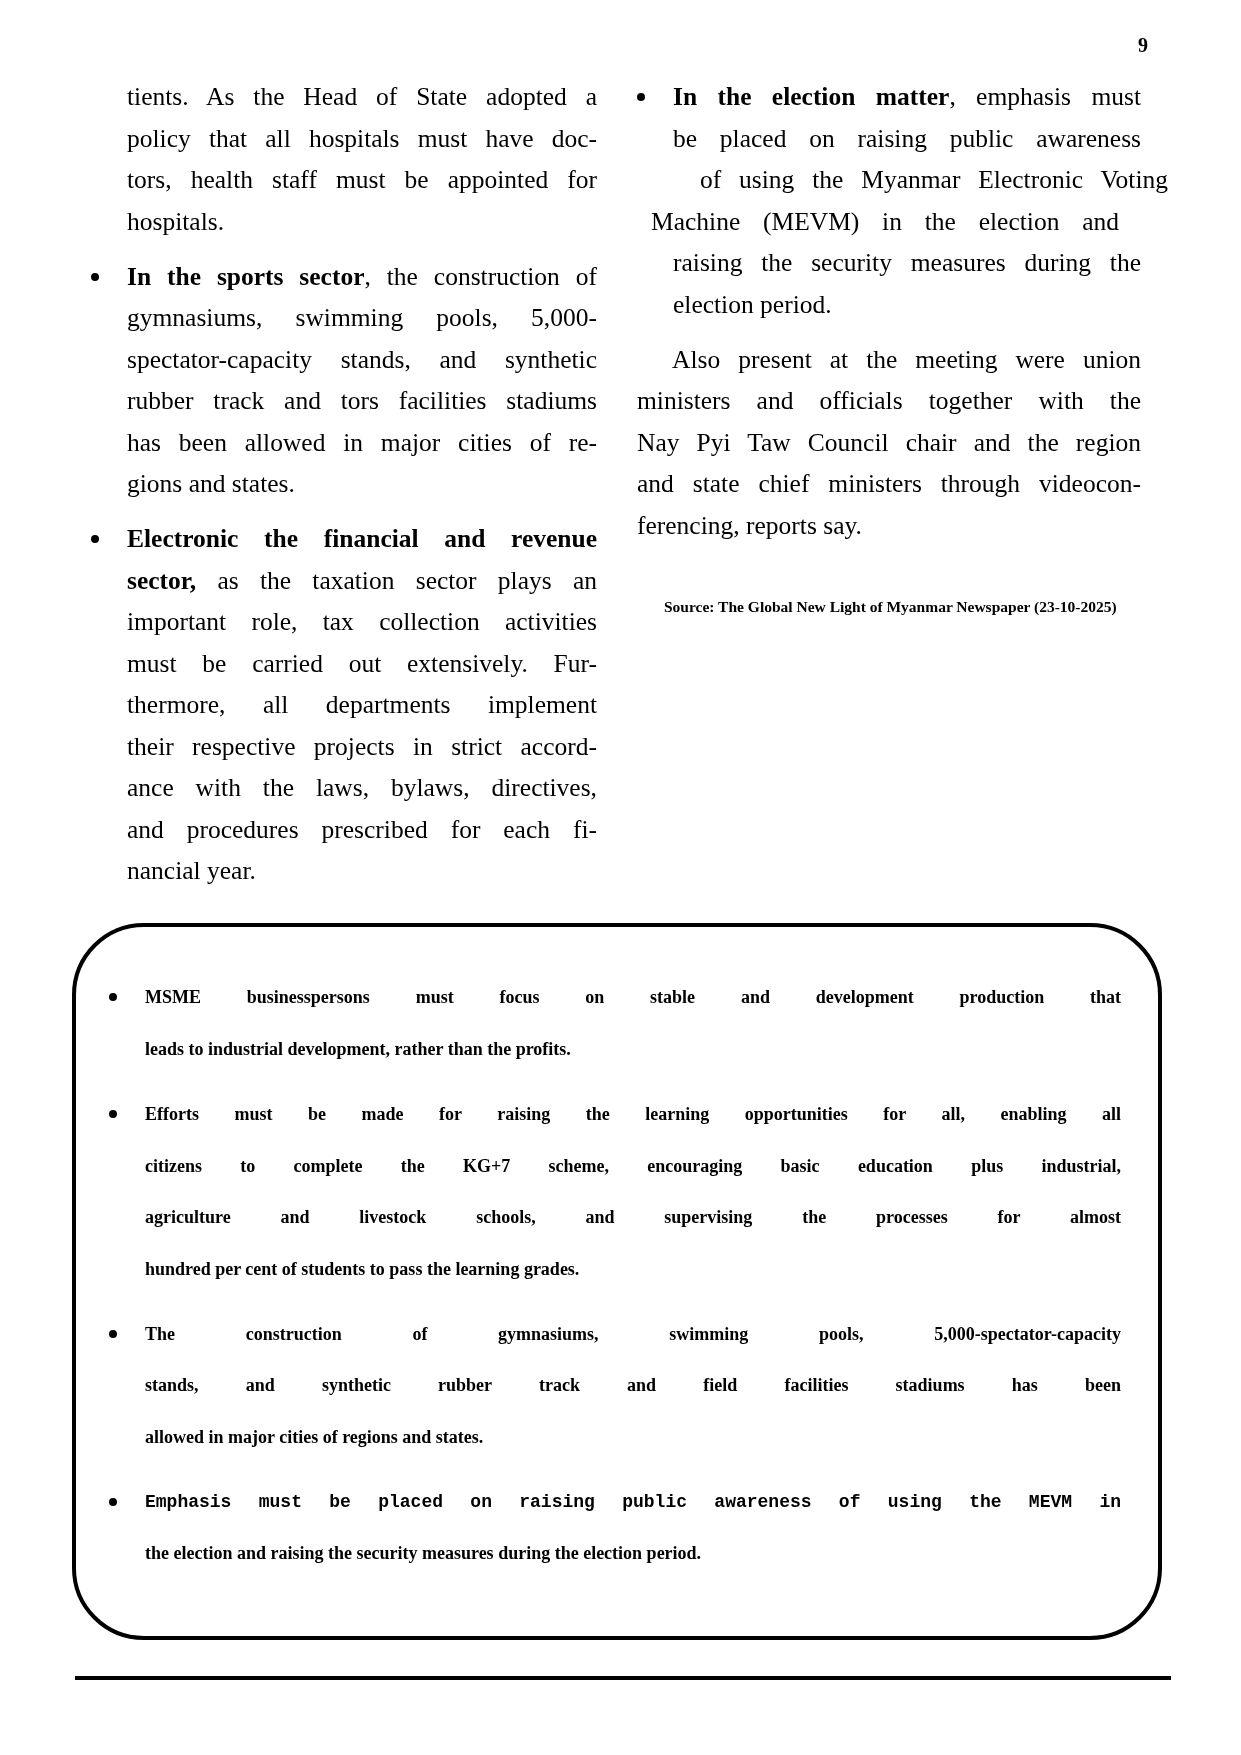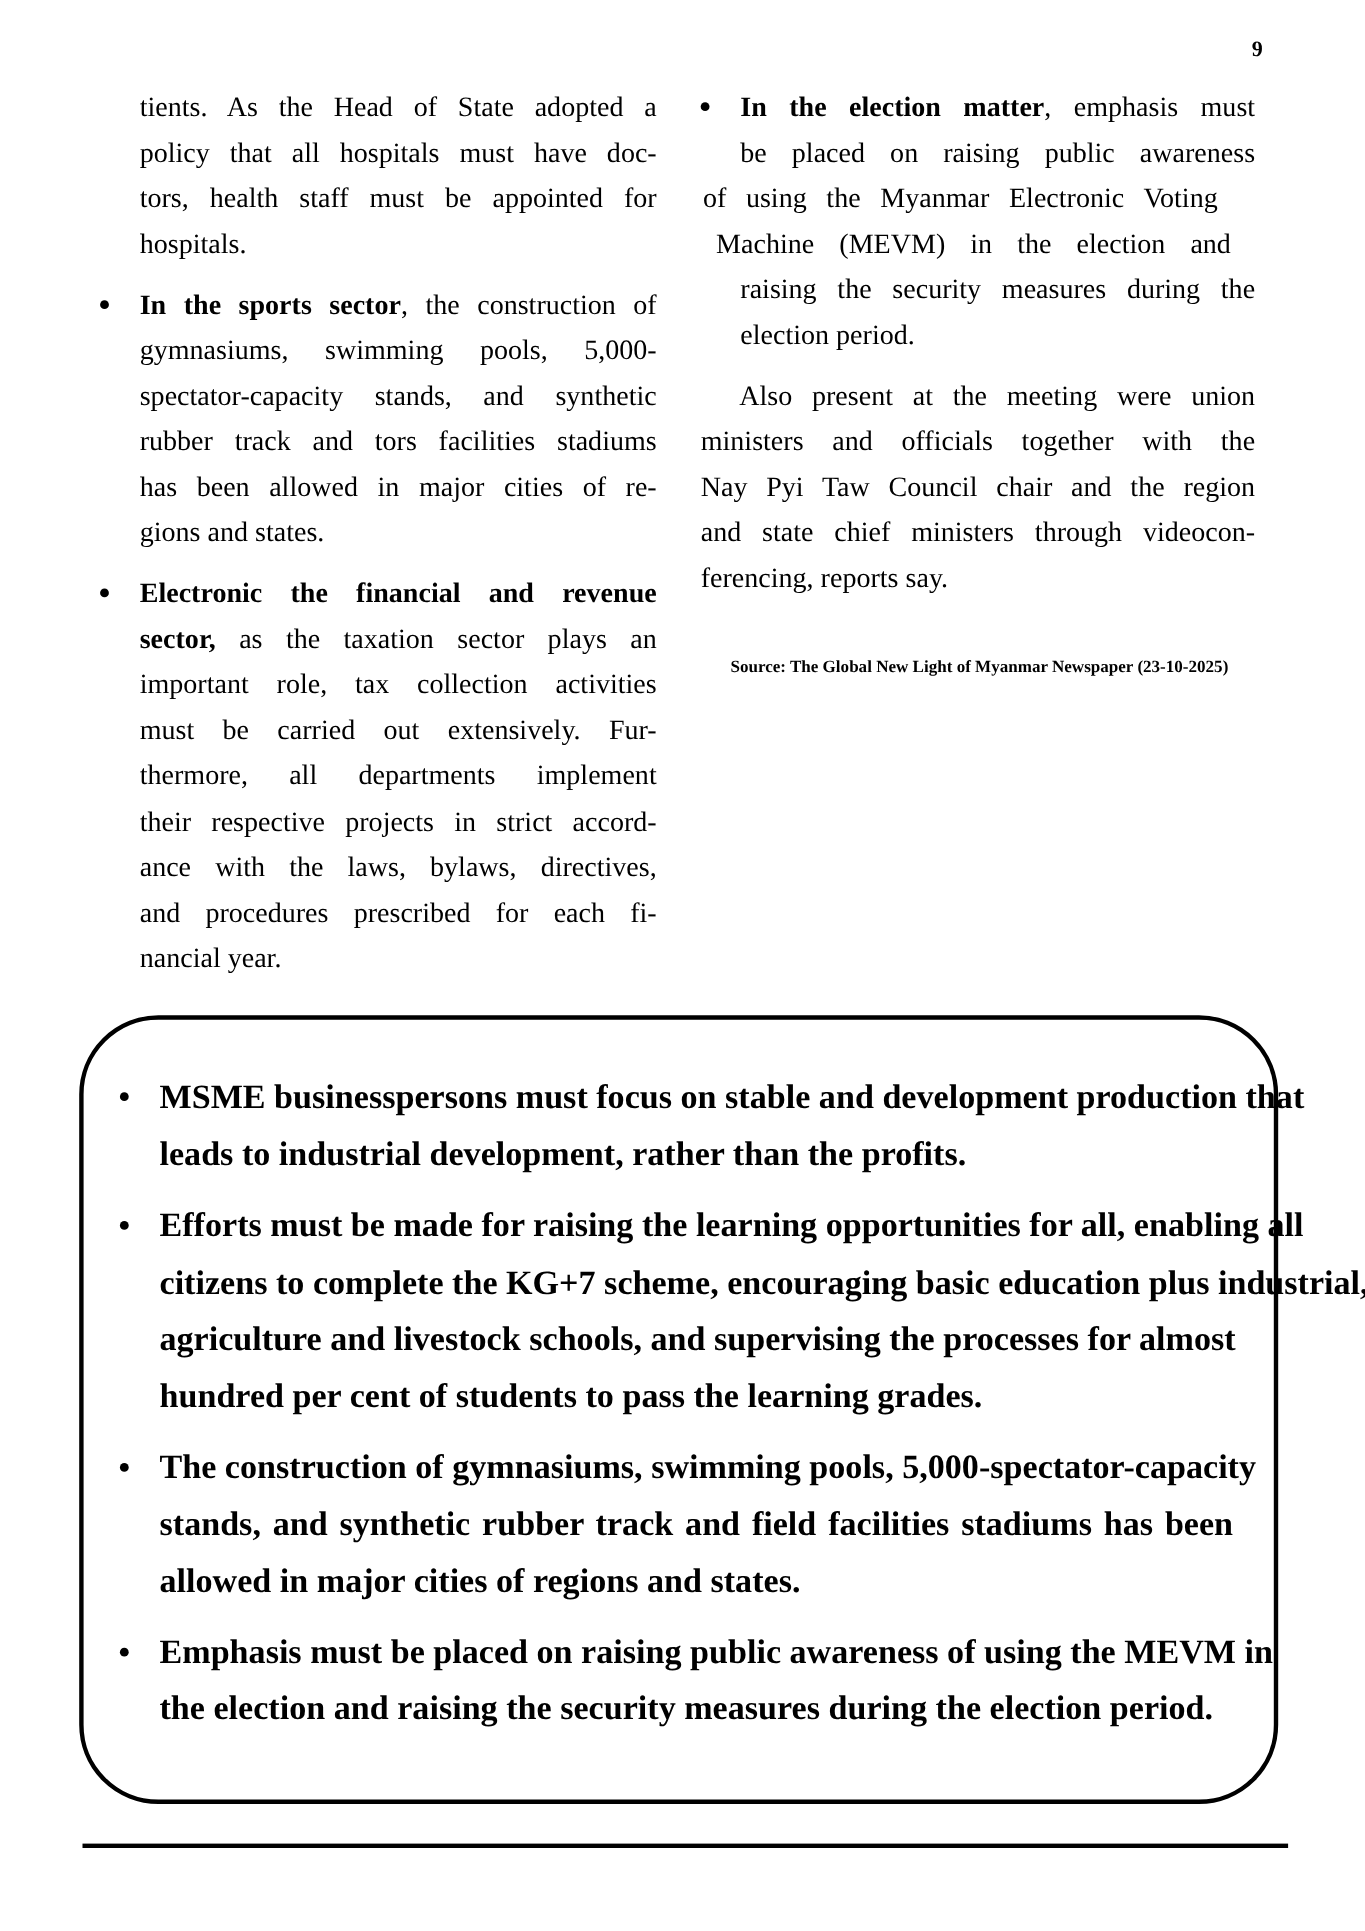--- a/index.html
+++ b/index.html
@@ -29,21 +29,21 @@
   }
   .summary-box {
     position: absolute; left: 72px; top: 923px;
     width: 1082px; height: 709px;
     border: 4px solid #000; border-radius: 72px;
     box-sizing: content-box;
   }
   .box-line {
     position: absolute; white-space: nowrap; font-weight: bold;
     text-align: justify; text-align-last: justify;
-    font-size: 31px; line-height: 30px;
+    font-size: 18px; line-height: 30px;
   }
   .box-line.last { text-align-last: left; }
   .bottom-rule {
     position: absolute; left: 75px; top: 1676px; width: 1096px; height: 4px;
     background: #000;
   }
 </style>
 </head>
 <body>
 
@@ -79,21 +79,21 @@
     <div class="line" style="left:127px;top:815px;width:470px;">and procedures prescribed for each fi-</div>
     <div class="line last" style="left:127px;top:856px;width:470px;">nancial year.</div>
   </div>
 </section>
 
 <section>
   <div>
     <span class="bullet-dot" style="left:637px;top:93px;"></span>
     <div class="line" style="left:673px;top:82px;width:468px;"><span class="b">In the election matter</span><span>, emphasis must</span></div>
     <div class="line" style="left:673px;top:124px;width:468px;">be placed on raising public awareness</div>
-    <div class="line" style="left:639px;top:165px;width:468px;font-family:Liberation Serif, serif;">of using the Myanmar Electronic Voting</div>
+    <div class="line" style="left:700px;top:165px;width:468px;font-family:Liberation Serif, serif;">of using the Myanmar Electronic Voting</div>
     <div class="line" style="left:651px;top:207px;width:468px;">Machine (MEVM) in the election and</div>
     <div class="line" style="left:673px;top:248px;width:468px;">raising the security measures during the</div>
     <div class="line last" style="left:673px;top:290px;width:468px;">election period.</div>
   </div>
 
   <div>
     <div class="line" style="left:672px;top:345px;width:469px;">Also present at the meeting were union</div>
     <div class="line" style="left:637px;top:386px;width:504px;">ministers and officials together with the</div>
     <div class="line" style="left:637px;top:428px;width:504px;">Nay Pyi Taw Council chair and the region</div>
     <div class="line" style="left:637px;top:469px;width:504px;">and state chief ministers through videocon-</div>
@@ -122,18 +122,18 @@
 
   <div>
     <span class="bullet-dot" style="left:109px;top:1330px;"></span>
     <div class="box-line" style="left:145px;top:1319px;width:976px;">The construction of gymnasiums, swimming pools, 5,000-spectator-capacity</div>
     <div class="box-line" style="left:145px;top:1370px;width:976px;">stands, and synthetic rubber track and field facilities stadiums has been</div>
     <div class="box-line last" style="left:145px;top:1422px;width:976px;">allowed in major cities of regions and states.</div>
   </div>
 
   <div>
     <span class="bullet-dot" style="left:109px;top:1498px;"></span>
-    <div class="box-line" style="left:145px;top:1487px;width:976px;">Emphasis must be placed on raising public awareness of using the MEVM in</div>
+    <div class="box-line" style="left:145px;top:1487px;width:976px;font-family:Liberation Mono, monospace;">Emphasis must be placed on raising public awareness of using the MEVM in</div>
     <div class="box-line last" style="left:145px;top:1538px;width:976px;">the election and raising the security measures during the election period.</div>
   </div>
 </section>
 
 <div class="bottom-rule"></div>
 
 </body></html>

